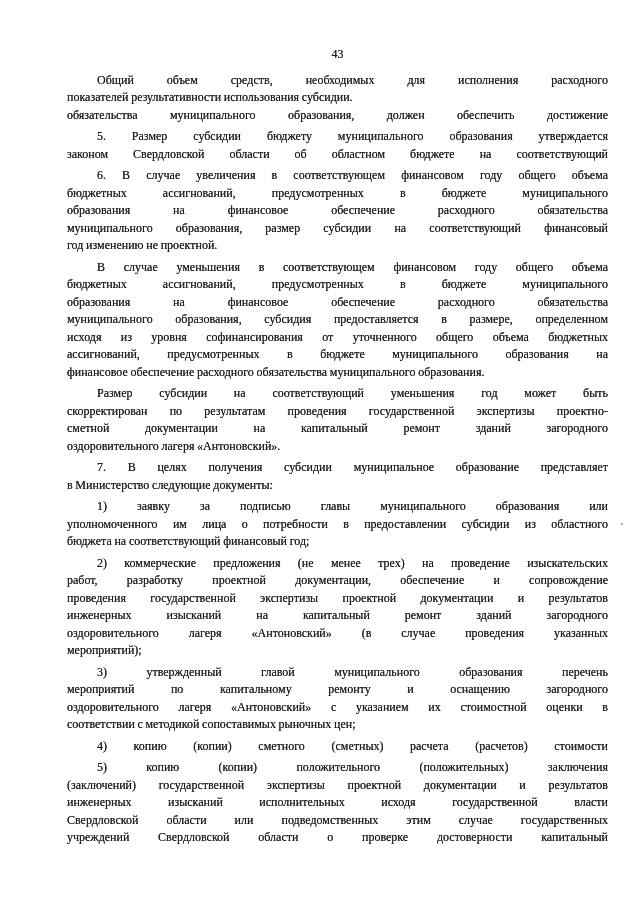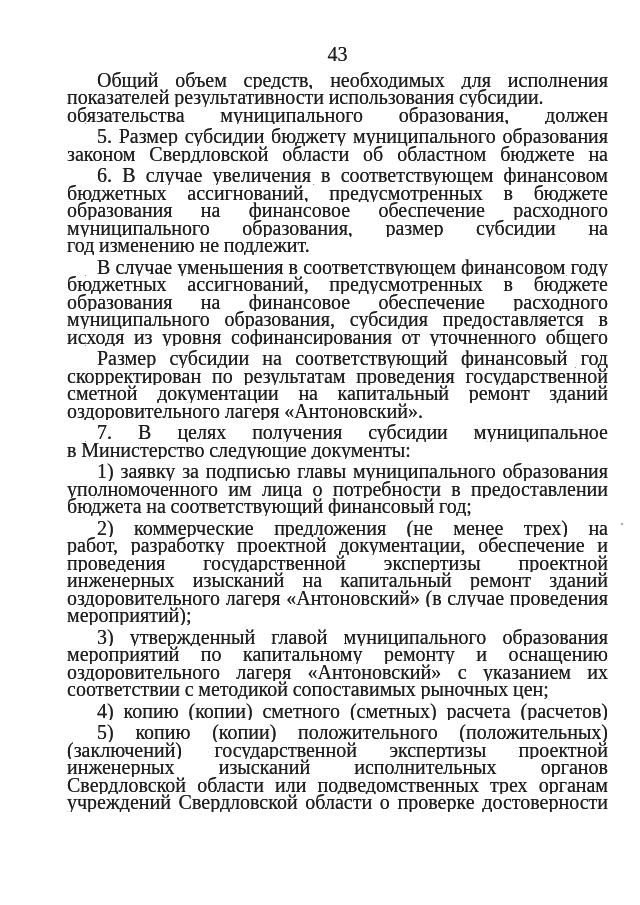--- a/index.html
+++ b/index.html
@@ -18,21 +18,21 @@
     height: 905px;
     background: #ffffff;
     overflow: hidden;
   }
   .content {
     position: absolute;
     left: 63px;
     top: 46px;
     width: 549px;
     color: #1f1f1f;
-    font-size: 20px;
+    font-size: 12px;
     line-height: 17.5px;
     text-shadow: 0 0 0.55px rgba(25,25,25,0.85);
     word-spacing: -0.3px;
   }
   .pagenum {
     text-align: center;
     height: 17.5px;
     margin-bottom: 8px;
   }
   .para { margin: 4px; }
@@ -67,31 +67,33 @@
         </div>
         <div class="para">
           <div class="line first">5. Размер субсидии бюджету муниципального образования утверждается</div>
           <div class="line">законом Свердловской области об областном бюджете на соответствующий</div>
         </div>
         <div class="para">
           <div class="line first">6. В случае увеличения в соответствующем финансовом году общего объема</div>
           <div class="line">бюджетных ассигнований, предусмотренных в бюджете муниципального</div>
           <div class="line">образования на финансовое обеспечение расходного обязательства</div>
           <div class="line">муниципального образования, размер субсидии на соответствующий финансовый</div>
-          <div class="line end">год изменению не подлежит.</div>
+          <div class="line end">год изменению не проектной.</div>
         </div>
         <div class="para">
           <div class="line first">В случае уменьшения в соответствующем финансовом году общего объема</div>
           <div class="line">бюджетных ассигнований, предусмотренных в бюджете муниципального</div>
           <div class="line">образования на финансовое обеспечение расходного обязательства</div>
           <div class="line">муниципального образования, субсидия предоставляется в размере, определенном</div>
           <div class="line">исходя из уровня софинансирования от уточненного общего объема бюджетных</div>
+          <div class="line">ассигнований, предусмотренных в бюджете муниципального образования на</div>
+          <div class="line end">финансовое обеспечение расходного обязательства муниципального образования.</div>
         </div>
         <div class="para">
-          <div class="line first">Размер субсидии на соответствующий финансовый год может быть</div>
+          <div class="line first">Размер субсидии на соответствующий уменьшения год может быть</div>
           <div class="line">скорректирован по результатам проведения государственной экспертизы проектно-</div>
           <div class="line">сметной документации на капитальный ремонт зданий загородного</div>
           <div class="line end">оздоровительного лагеря «Антоновский».</div>
         </div>
         <div class="para">
           <div class="line first">7. В целях получения субсидии муниципальное образование представляет</div>
           <div class="line end">в Министерство следующие документы:</div>
         </div>
         <div class="para">
           <div class="line first">1) заявку за подписью главы муниципального образования или</div>
@@ -111,21 +113,21 @@
           <div class="line">мероприятий по капитальному ремонту и оснащению загородного</div>
           <div class="line">оздоровительного лагеря «Антоновский» с указанием их стоимостной оценки в</div>
           <div class="line end">соответствии с методикой сопоставимых рыночных цен;</div>
         </div>
         <div class="para">
           <div class="line first">4) копию (копии) сметного (сметных) расчета (расчетов) стоимости</div>
         </div>
         <div class="para">
           <div class="line first">5) копию (копии) положительного (положительных) заключения</div>
           <div class="line">(заключений) государственной экспертизы проектной документации и результатов</div>
-          <div class="line">инженерных изысканий исполнительных органов государственной власти</div>
-          <div class="line">Свердловской области или подведомственных трех органам государственных</div>
+          <div class="line">инженерных изысканий исполнительных исходя государственной власти</div>
+          <div class="line">Свердловской области или подведомственных этим случае государственных</div>
           <div class="line">учреждений Свердловской области о проверке достоверности капитальный</div>
         </div>
       </div>
   </div>
 <div class="speck" style="left: 578px; top: 171px;"></div>
     <div class="speck" style="left: 621px; top: 523px;"></div>
   </div>
 
 </body></html>

